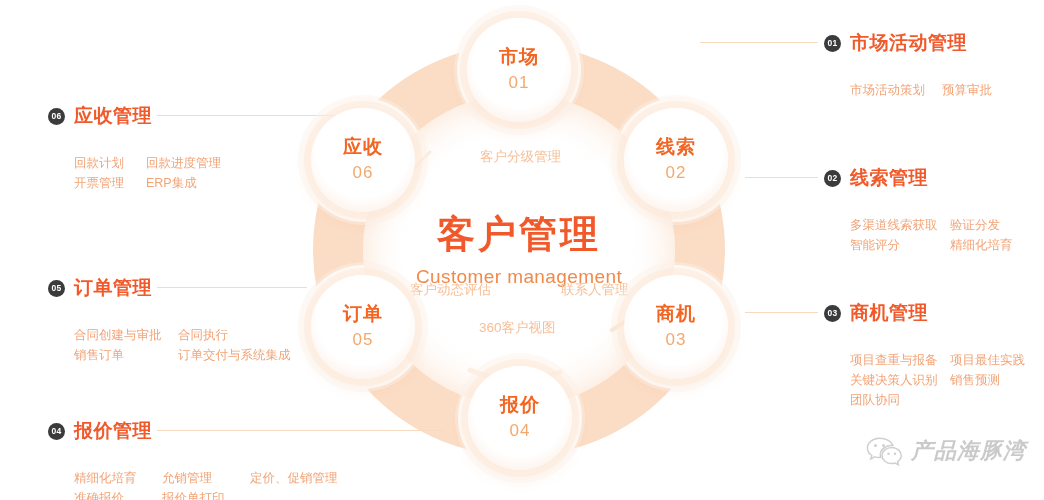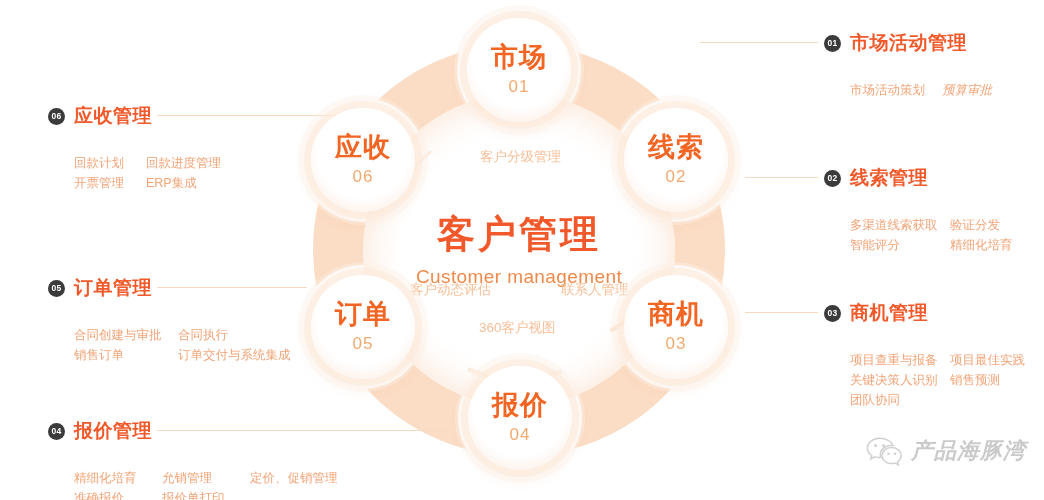--- a/index.html
+++ b/index.html
@@ -25,21 +25,21 @@
     box-shadow:
       0 0 0 7px rgba(253,233,217,.55),
       0 0 0 13px rgba(253,240,231,.42),
       0 6px 18px rgba(233,150,95,.16);
     display:flex;flex-direction:column;
     align-items:center;justify-content:center;
     text-align:center;
     z-index:5;
   }
   .node .n-title{
-    font-size:27px;font-weight:bold;color:#F26522;letter-spacing:1px;line-height:1.1;
+    font-size:19px;font-weight:bold;color:#F26522;letter-spacing:1px;line-height:1.1;
   }
   .node .n-num{
     font-size:17px;color:#F3A96E;margin-top:5px;letter-spacing:1px;font-weight:400;
   }
 
   
   .center-wrap{
     position:absolute;left:519px;top:250px;transform:translate(-50%,-50%);
     width:300px;text-align:center;z-index:4;
   }
@@ -155,21 +155,21 @@
 
   <div id="infos">
       <div class="info" style="left: 824px; top: 30px;">
         <div class="info-head">
           <div class="badge">01</div>
           <div class="info-title">市场活动管理</div>
         </div>
         <div class="info-rows" style="margin-left: 26px;">
           <div class="info-row">
             <span class="cell" style="min-width: 92px;">市场活动策划</span>
-            <span class="cell" style="min-width: 92px; font-style: italic;">预算审批</span>
+            <span class="cell" style="min-width: 92px;">预算审批</span>
           </div>
         </div>
       </div>
       <div class="info" style="left: 824px; top: 165px;">
         <div class="info-head">
           <div class="badge">02</div>
           <div class="info-title">线索管理</div>
         </div>
         <div class="info-rows" style="margin-left: 26px;">
           <div class="info-row">

